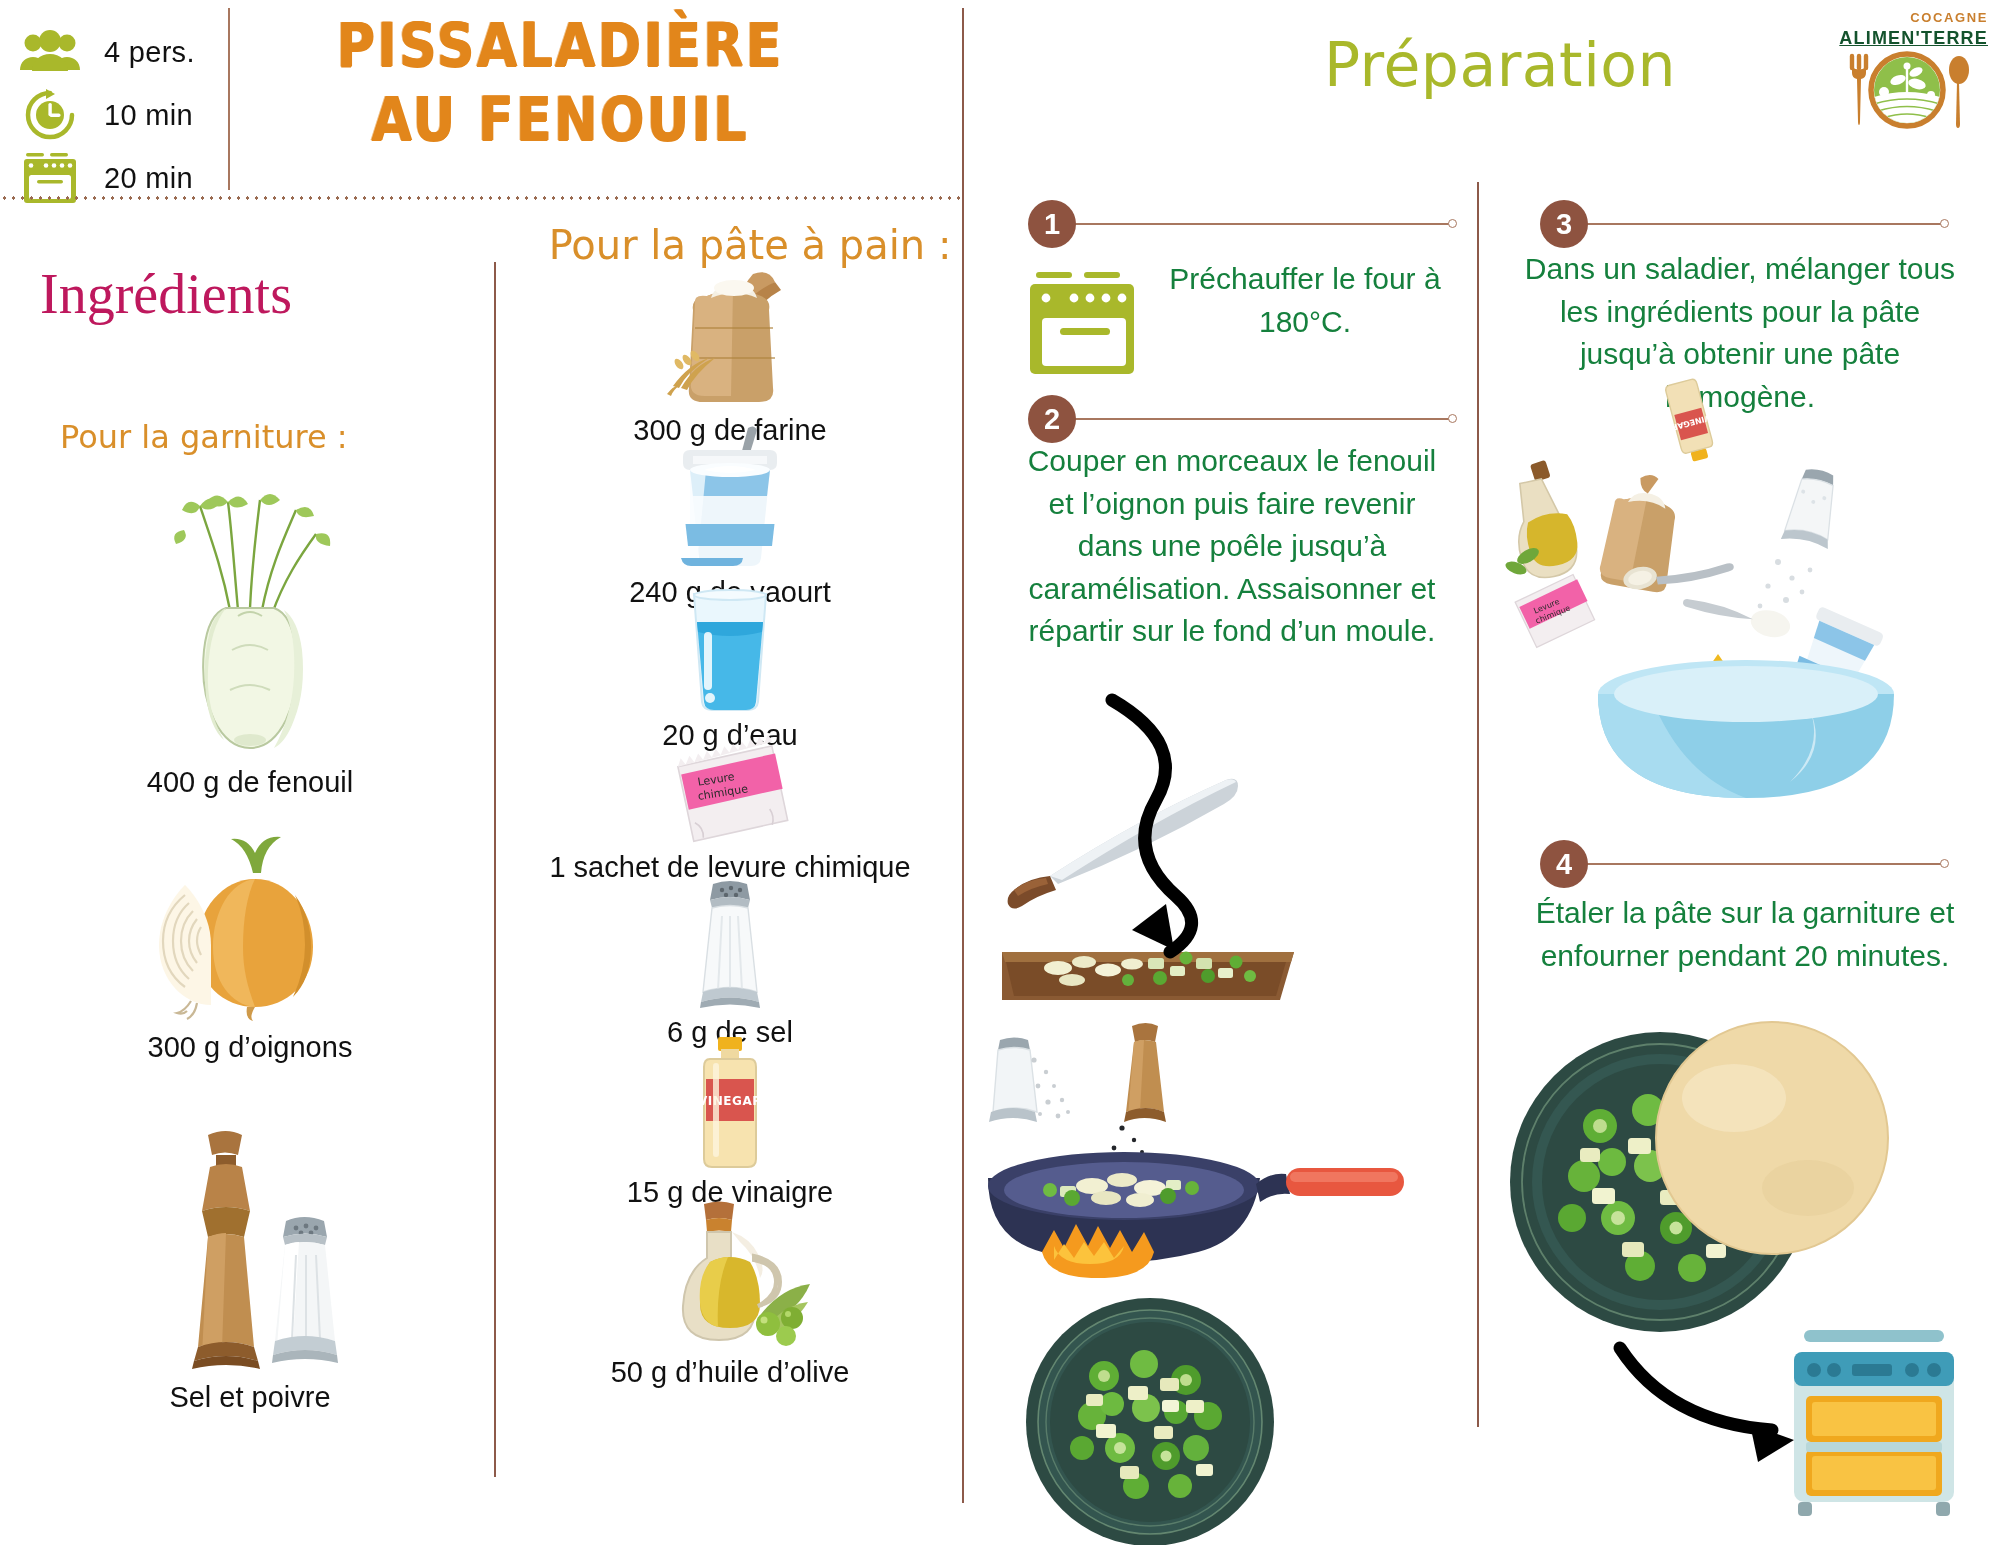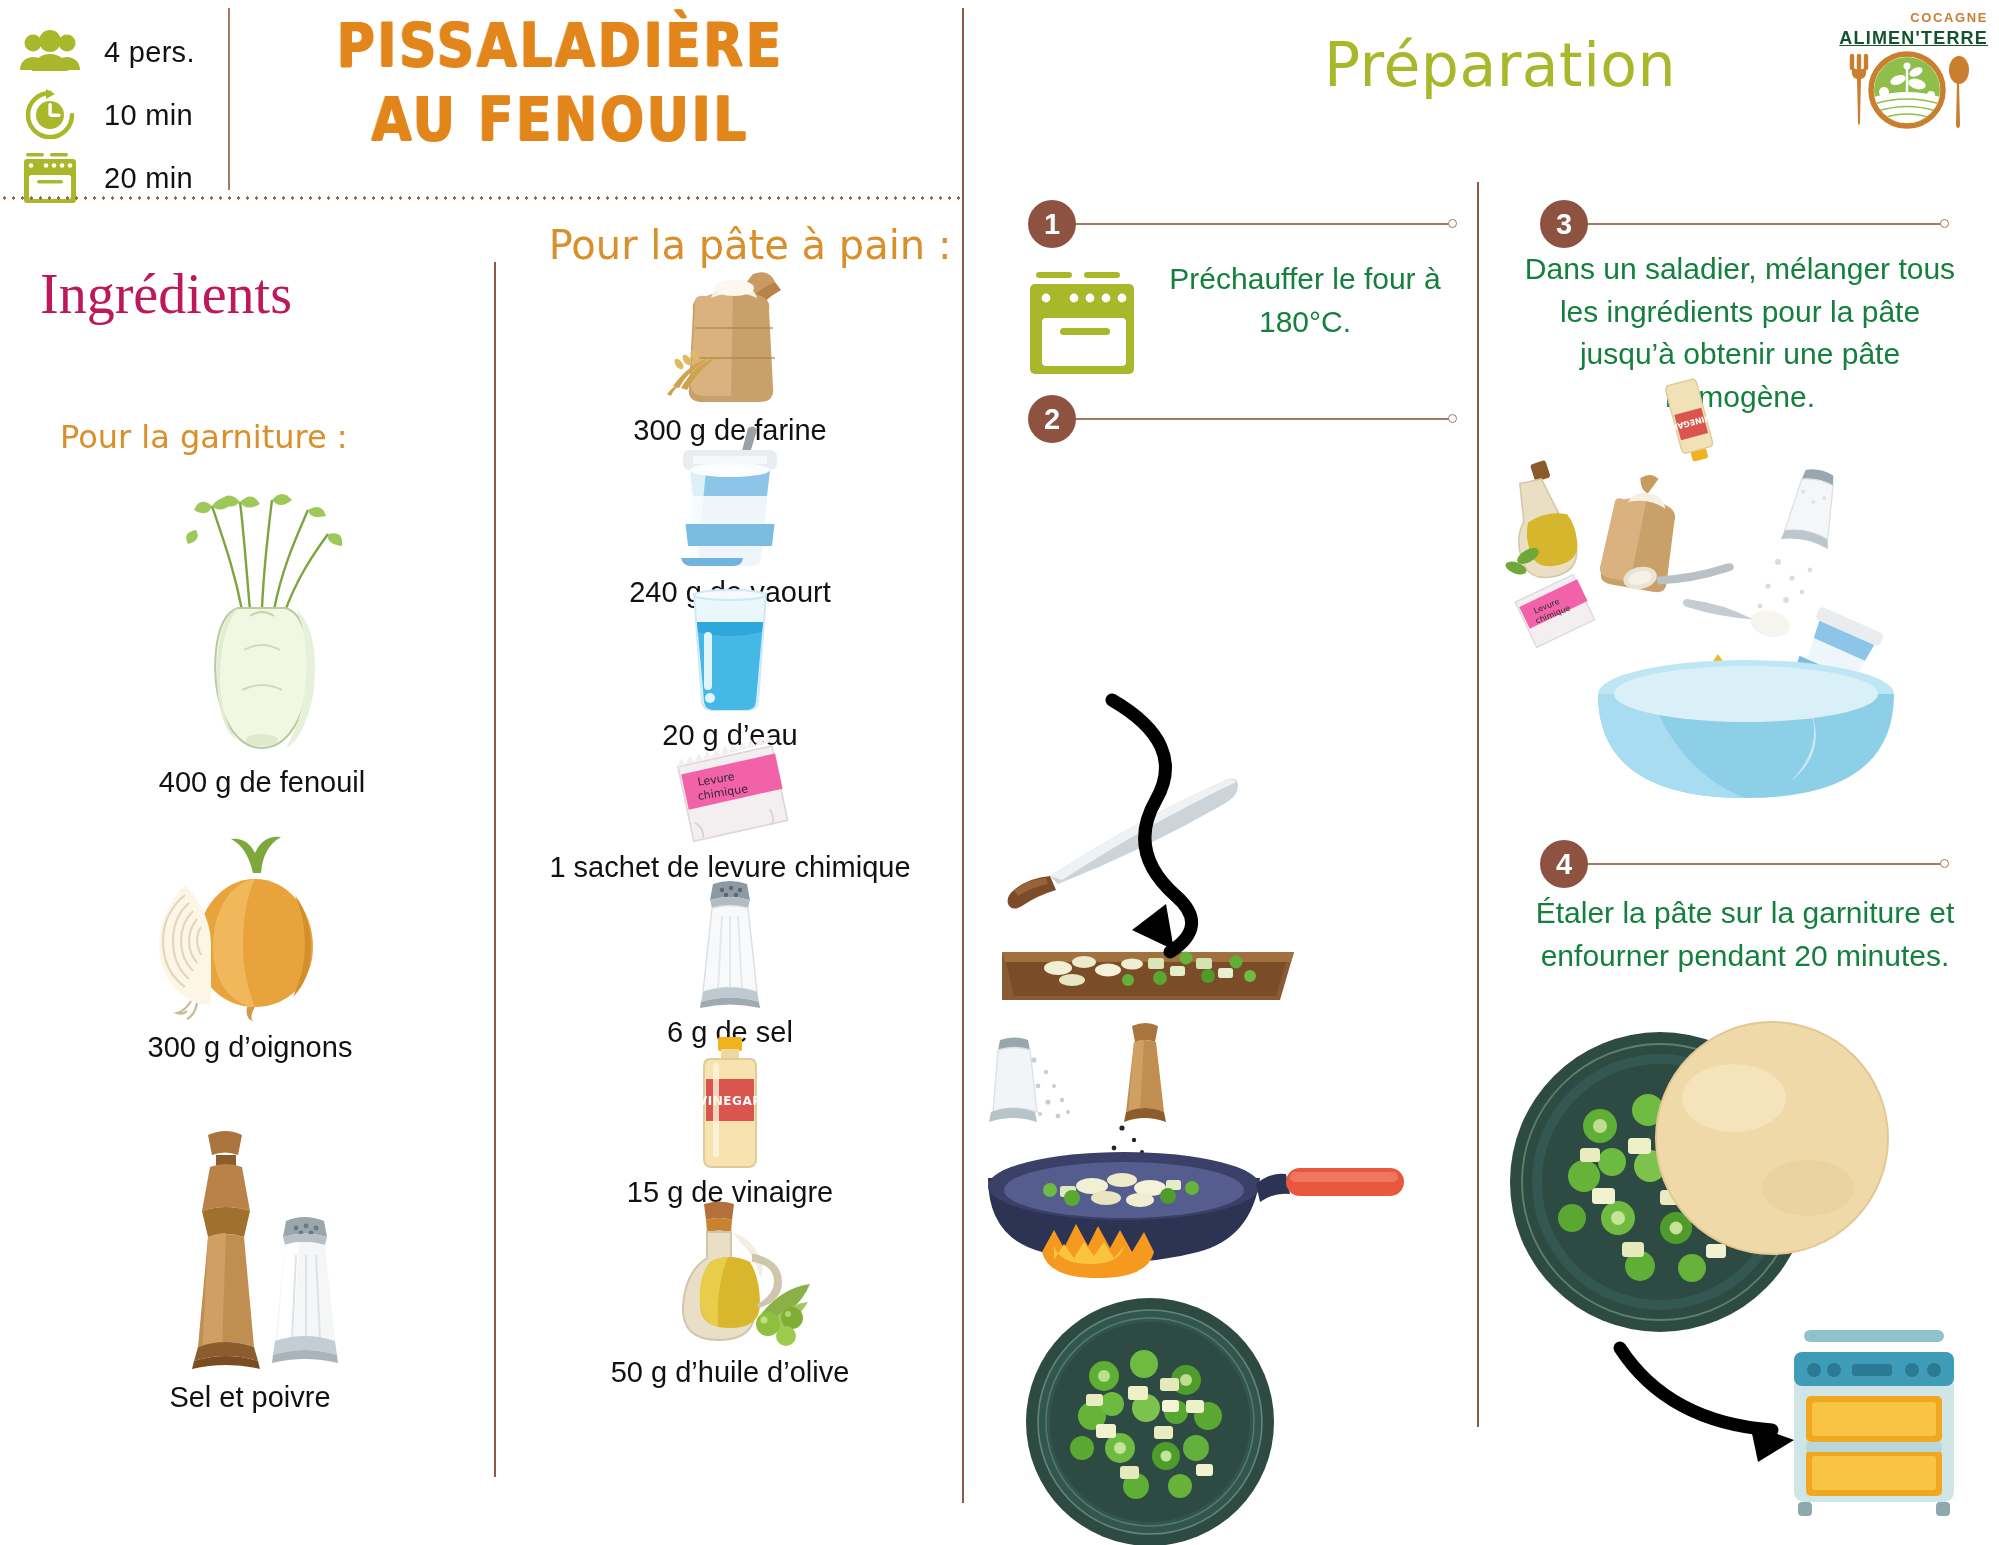--- a/index.html
+++ b/index.html
@@ -164,21 +164,21 @@
   <div class="hdots" style="left:0;top:196px;width:960px;"></div>
   <div class="vrule light" style="left:228px;top:8px;height:182px;"></div>
   <div class="vrule" style="left:494px;top:262px;height:1215px;"></div>
   <div class="vrule" style="left:962px;top:8px;height:1495px;"></div>
   <div class="vrule" style="left:1477px;top:182px;height:1245px;"></div>
 
   <div class="h-ingredients">Ingrédients</div>
   <div class="h-garniture">Pour la garniture :</div>
   <div class="h-pate">Pour la pâte à pain :</div>
 
-  <div class="ing" style="left:52px;top:490px;width:420px;">
+  <div class="ing" style="left:40px;top:490px;width:420px;">
     <div class="pic">
       <svg width="180" height="270" viewBox="0 0 180 270">
         <g stroke="#7ba63f" stroke-width="2.4" fill="none">
           <path d="M70 120 C62 78 50 46 40 16"></path>
             <path d="M78 120 C74 76 72 44 68 12"></path>
           <path d="M90 118 C92 74 96 42 100 10"></path>
             <path d="M102 120 C110 78 124 48 136 20"></path>
           <path d="M112 124 C124 90 140 66 156 44"></path>
         </g>
         <g fill="#9ec85a">
@@ -417,20 +417,21 @@
       <rect x="14" y="48" width="84" height="48" rx="4" fill="#fff"></rect>
       <rect x="32" y="58" width="50" height="7" rx="3.5" fill="#a9b82b"></rect>
     </svg>
   </div>
   <div class="step-txt" style="left:1150px;top:258px;width:310px;">Préchauffer le four à 180°C.</div>
 
   <div class="step-head" style="left:1028px;top:395px;width:430px;">
     <div class="badge">2</div>
     <div class="rule" style="width:382px;"></div>
   </div>
+  <div class="step-txt" style="left:1012px;top:440px;width:440px;">Couper en morceaux le fenouil et l’oignon puis faire revenir dans une poêle jusqu’à caramélisation. Assaisonner et répartir sur le fond d’un moule.</div>
 
   <div style="position:absolute;left:1000px;top:700px;">
     <svg width="470" height="840" viewBox="0 0 470 840">
 
       <g>
         <path d="M50 176 q90 -58 176 -96 q12 -4 12 6 q0 10 -14 18 q-80 46 -166 80z" fill="#ccd3d9"></path>
         <path d="M50 176 q90 -58 176 -96 q8 -2 10 2 q-84 40 -174 98z" fill="#eef2f5"></path>
         <path d="M14 190 q14 -12 36 -14 l6 14 q-20 6 -34 16 q-10 6 -14 -2 q-2 -8 6 -14z" fill="#7b4b2a"></path>
         <path d="M14 190 q12 -10 32 -12 l2 6 q-18 4 -30 12z" fill="#9a6238"></path>
       </g>

